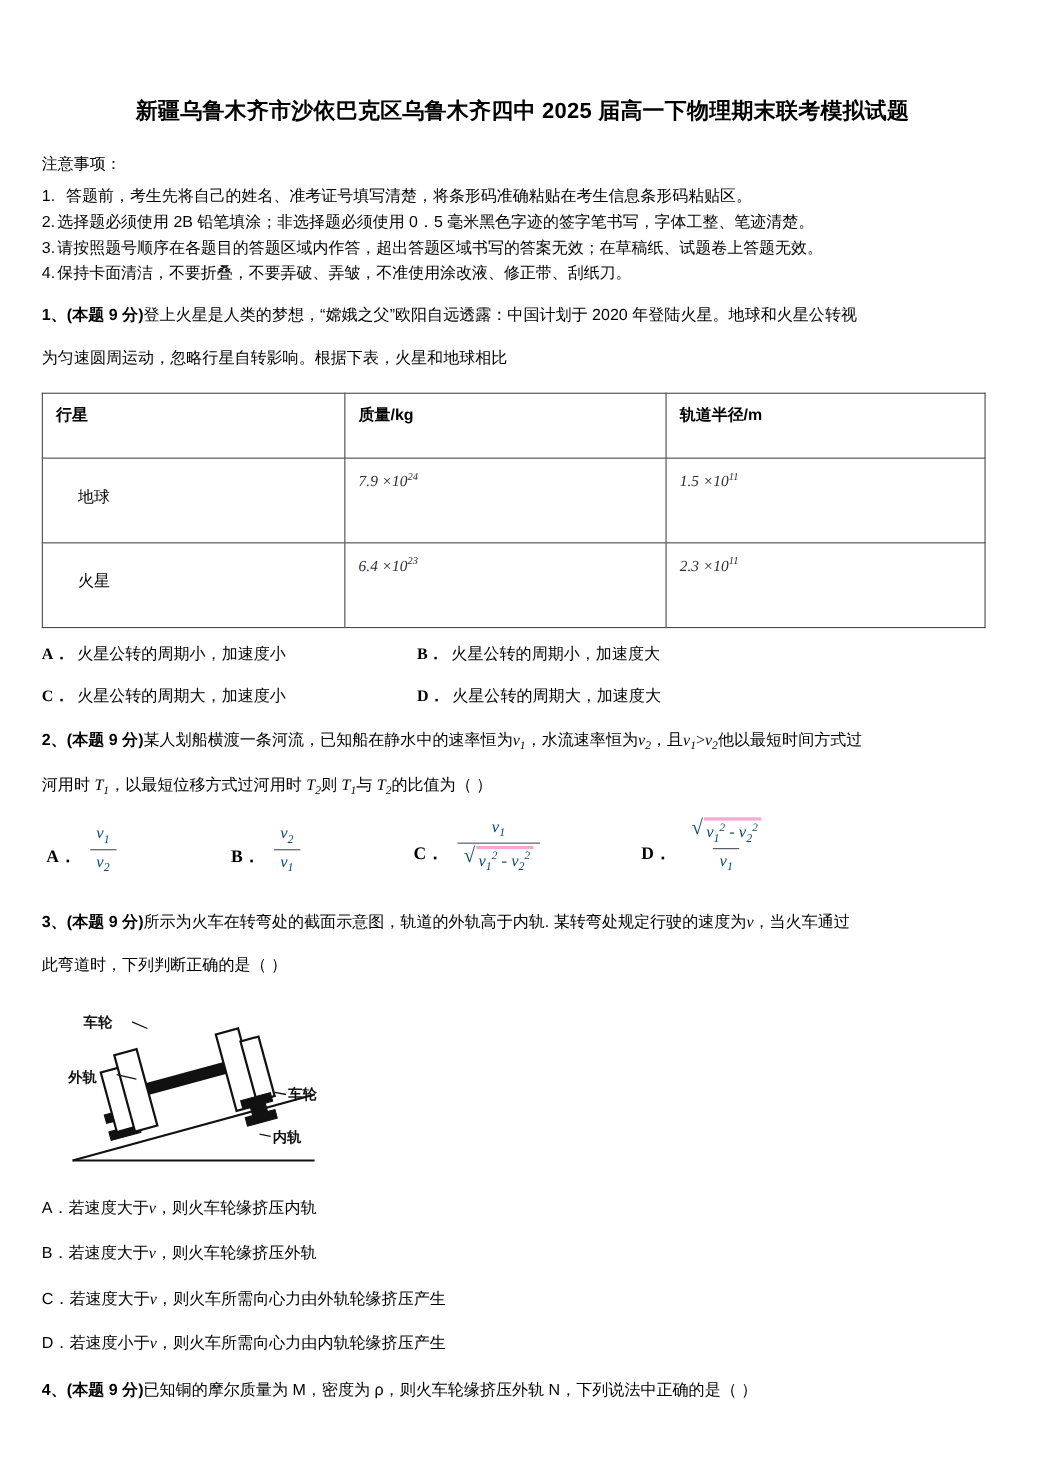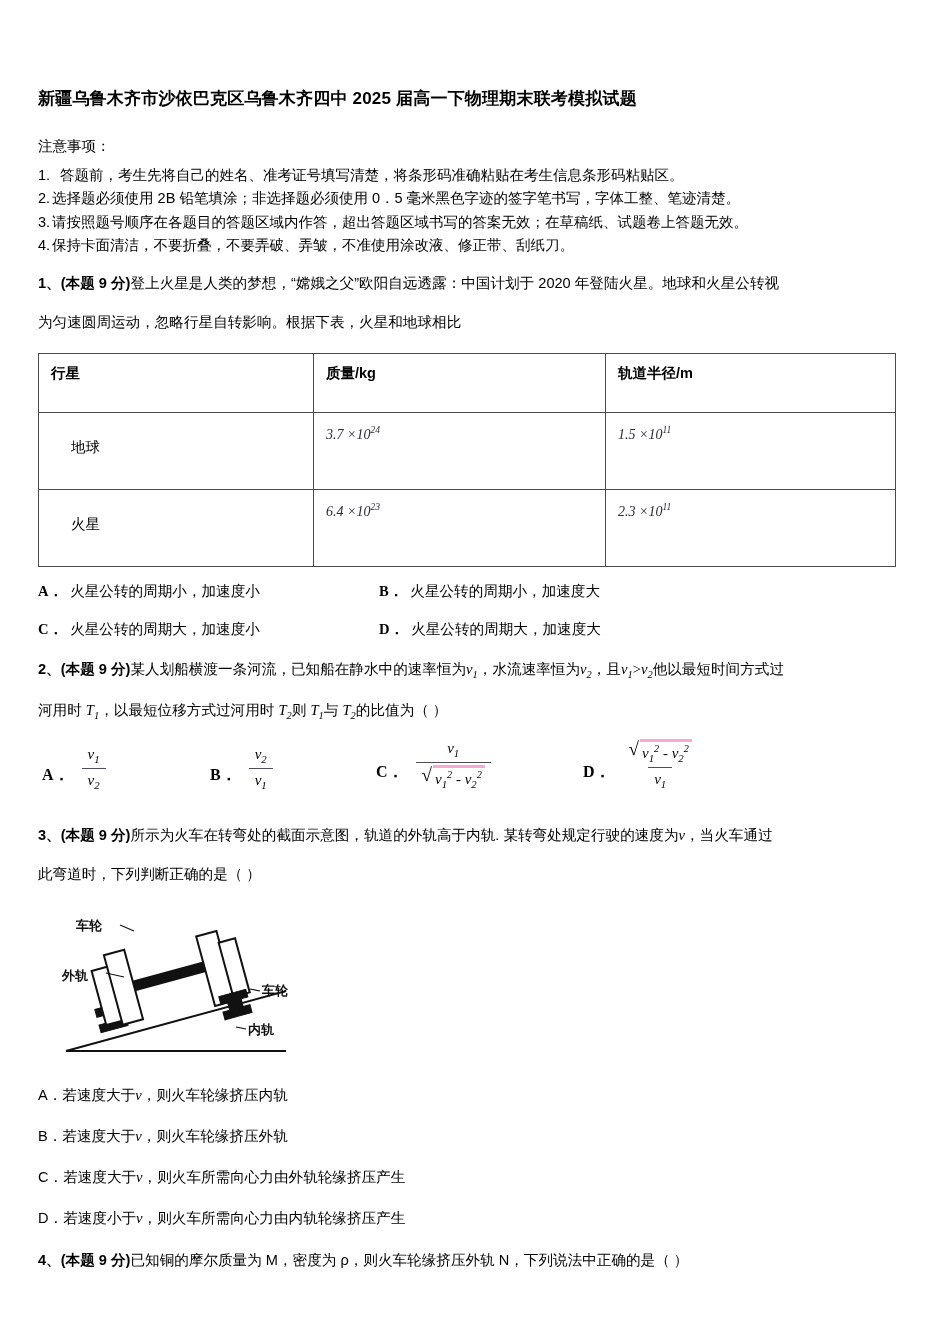--- a/index.html
+++ b/index.html
@@ -28,22 +28,23 @@
     position: absolute;
     left: 38px;
     top: 88px;
     width: 874px;
   }
 
   
   .doc-title {
     font-family: "Liberation Sans", "DejaVu Sans", sans-serif;
     font-weight: bold;
-    font-size: 17px;
+    font-size: 20px;
     letter-spacing: 0.2px;
+    text-align: center;
     line-height: 1.3;
     margin: 0 0 26px 0;
     white-space: nowrap;
   }
 
   
   .notice-head {
     font-family: "Liberation Sans", "DejaVu Sans", sans-serif;
     font-size: 14.5px;
     font-weight: normal;
@@ -176,21 +177,21 @@
     align-self: center;
     padding-top: 14px;
   }
   .frac {
     display: inline-flex;
     flex-direction: column;
     align-items: center;
     font-family: "Liberation Serif", "DejaVu Serif", serif;
     font-style: italic;
     font-size: 15px;
-    color: #000000;
+    color: #0c4a6e;
     line-height: 1.25;
   }
   .frac .num {
     padding: 0 6px 2px 6px;
   }
   .frac .den {
     padding: 2px 6px 0 6px;
     border-top: 1px solid #4d4d58;
   }
   .sqrt {
@@ -261,21 +262,21 @@
           <tr>
             <th>行星</th>
             <th>质量/kg</th>
             <th>轨道半径/m</th>
           </tr>
         </thead>
         <tbody>
           <tr>
             <td class="rowlabel">地球</td>
             <td class="value">
-              <span>3.7 ×</span><span>10</span><sup>24</sup>
+              <span>7.9 ×</span><span>10</span><sup>24</sup>
             </td>
             <td class="value">
               <span>1.5 ×</span><span>10</span><sup>11</sup>
             </td>
           </tr>
           <tr>
             <td class="rowlabel">火星</td>
             <td class="value">
               <span>6.4 ×</span><span>10</span><sup>23</sup>
             </td>

